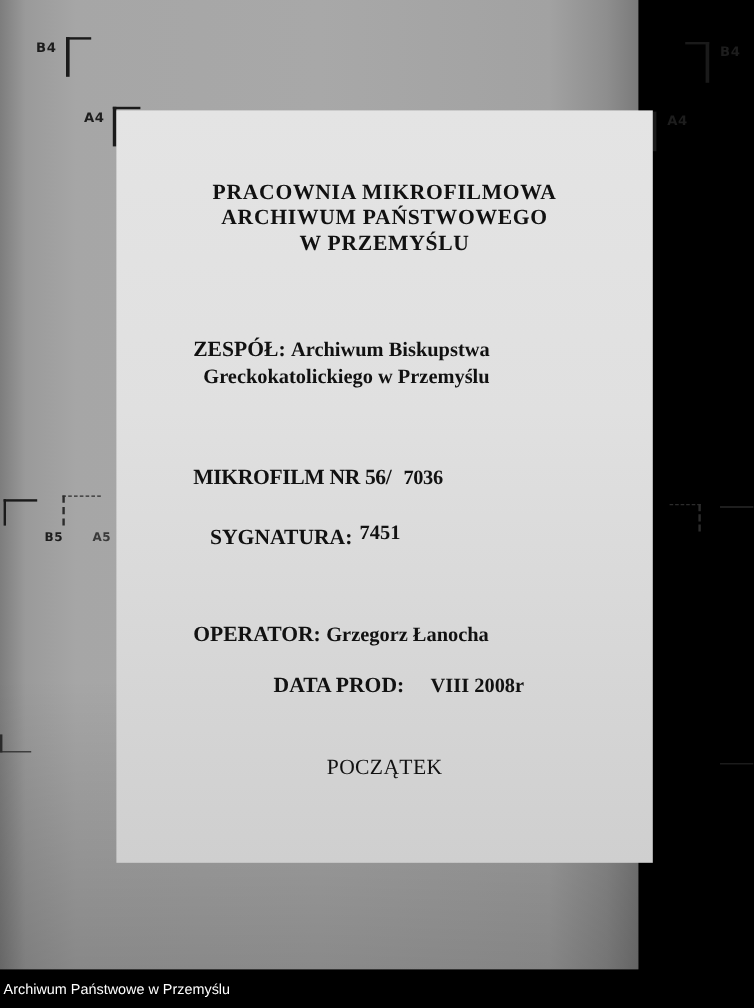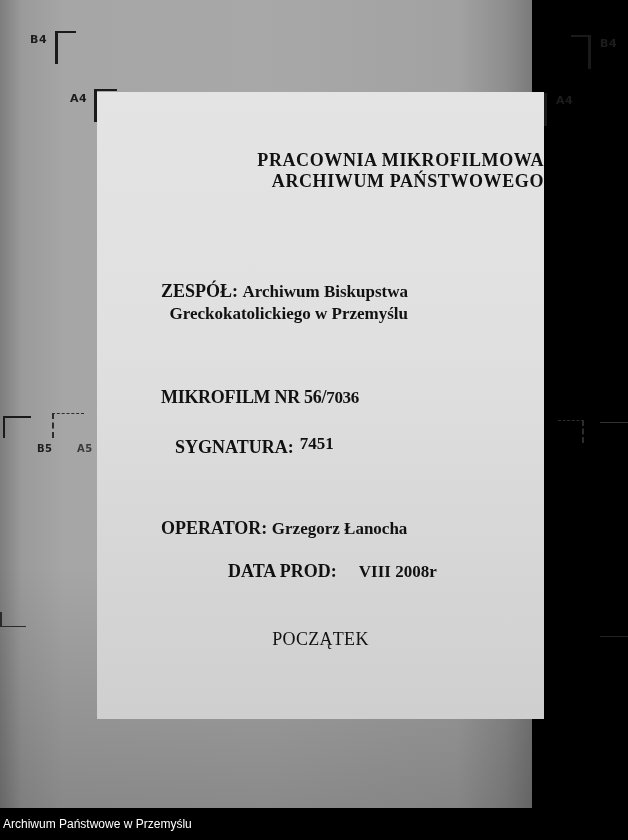--- a/index.html
+++ b/index.html
@@ -19,30 +19,30 @@
       position: absolute; font-family: "DejaVu Sans", sans-serif; font-weight: bold;
       font-size: 11px; color: #1d1d1d; letter-spacing: 0.5px;
     }
     .mark-faint { border-color: #2c2c2c; border-style: dashed; }
     .paper {
       position: absolute; left: 97px; top: 92px; width: 447px; height: 627px;
       background: linear-gradient(180deg, #e4e4e4 0%, #e0e0e0 40%, #d6d6d6 75%, #cfcfcf 100%);
       color: #111;
     }
     .title {
-      position: absolute; left: 0; top: 58px; width: 100%; text-align: right;
+      position: absolute; left: 0; top: 58px; width: 100%; text-align: center;
       font-weight: bold; font-size: 18px; line-height: 21px; letter-spacing: 0.6px;
     }
     .field { position: absolute; left: 64px; font-weight: bold; font-size: 18px; line-height: 22px; white-space: nowrap; }
     .field .label { }
     .field .value { font-size: 17px; }
     .zespol { top: 188px; }
     .zespol .line2 { display: block; font-size: 17px; text-align: right; }
     .mikrofilm { top: 294px; letter-spacing: -0.3px; }
-    .mikrofilm .value { }
+    .mikrofilm .value { margin-left: 10px; }
     .sygnatura { top: 344px; margin-left: 14px; }
     .sygnatura .value { margin-left: 6px; position: relative; top: -4px; }
     .operator { top: 425px; }
     .data-prod { top: 468px; left: 131px; }
     .data-prod .value { margin-left: 22px; }
     .poczatek {
       position: absolute; left: 0; top: 537px; width: 100%; text-align: center;
       font-weight: normal; font-size: 18px; letter-spacing: 0.3px;
     }
     .footer {
@@ -78,20 +78,21 @@
   <div class="mark mark-faint" style="left:558px; top:420px; width:24px; height:22px; border-right-width:2px; border-top-width:1px;"></div>
   <div class="mark" style="left:600px; top:422px; width:28px; height:0; border-top-width:1px; border-color:#333;"></div>
 
   <div class="mark" style="left:0px; top:612px; width:24px; height:14px; border-left-width:2px; border-bottom-width:1px; border-color:#2a2a2a;"></div>
   <div class="mark" style="left:600px; top:636px; width:28px; height:0; border-top-width:1px; border-color:#222;"></div>
 
   <div class="paper">
     <div class="title">
       <div>PRACOWNIA  MIKROFILMOWA</div>
       <div>ARCHIWUM  PAŃSTWOWEGO</div>
+      <div>W  PRZEMYŚLU</div>
     </div>
 
     <div class="field zespol">
       <span class="label">ZESPÓŁ:</span>
       <span class="value">Archiwum Biskupstwa</span>
       <span class="line2">Greckokatolickiego w Przemyślu</span>
     </div>
 
     <div class="field mikrofilm">
       <span class="label">MIKROFILM NR 56/</span><span class="value">7036</span>

